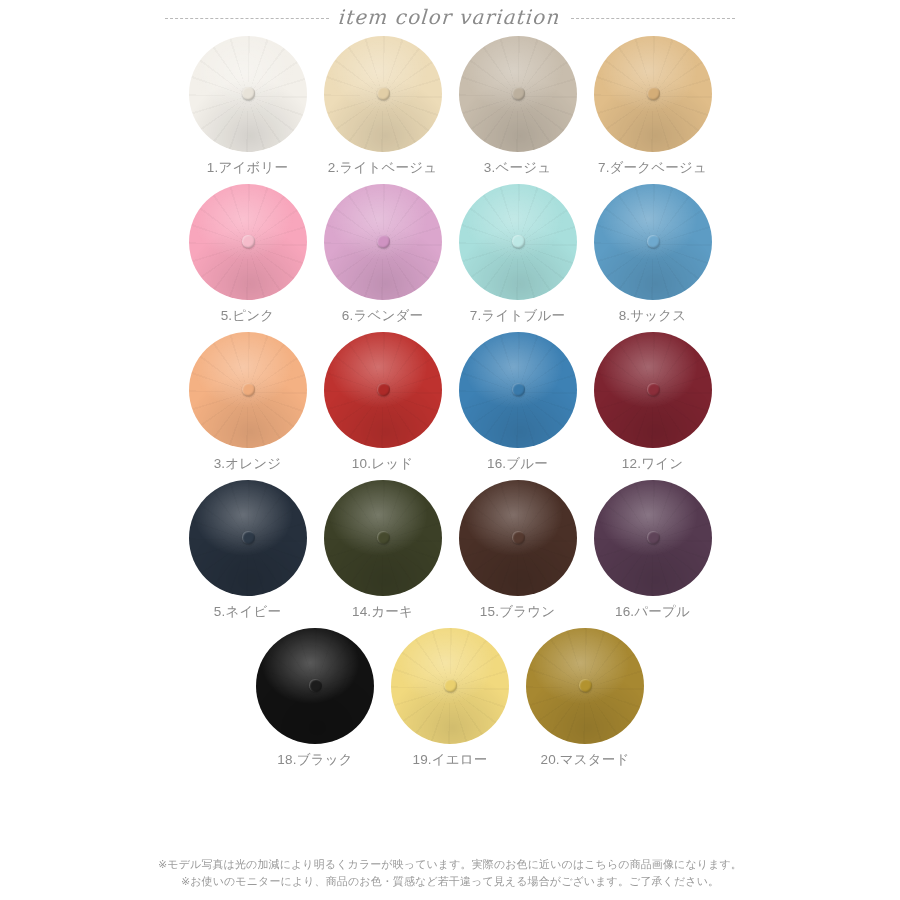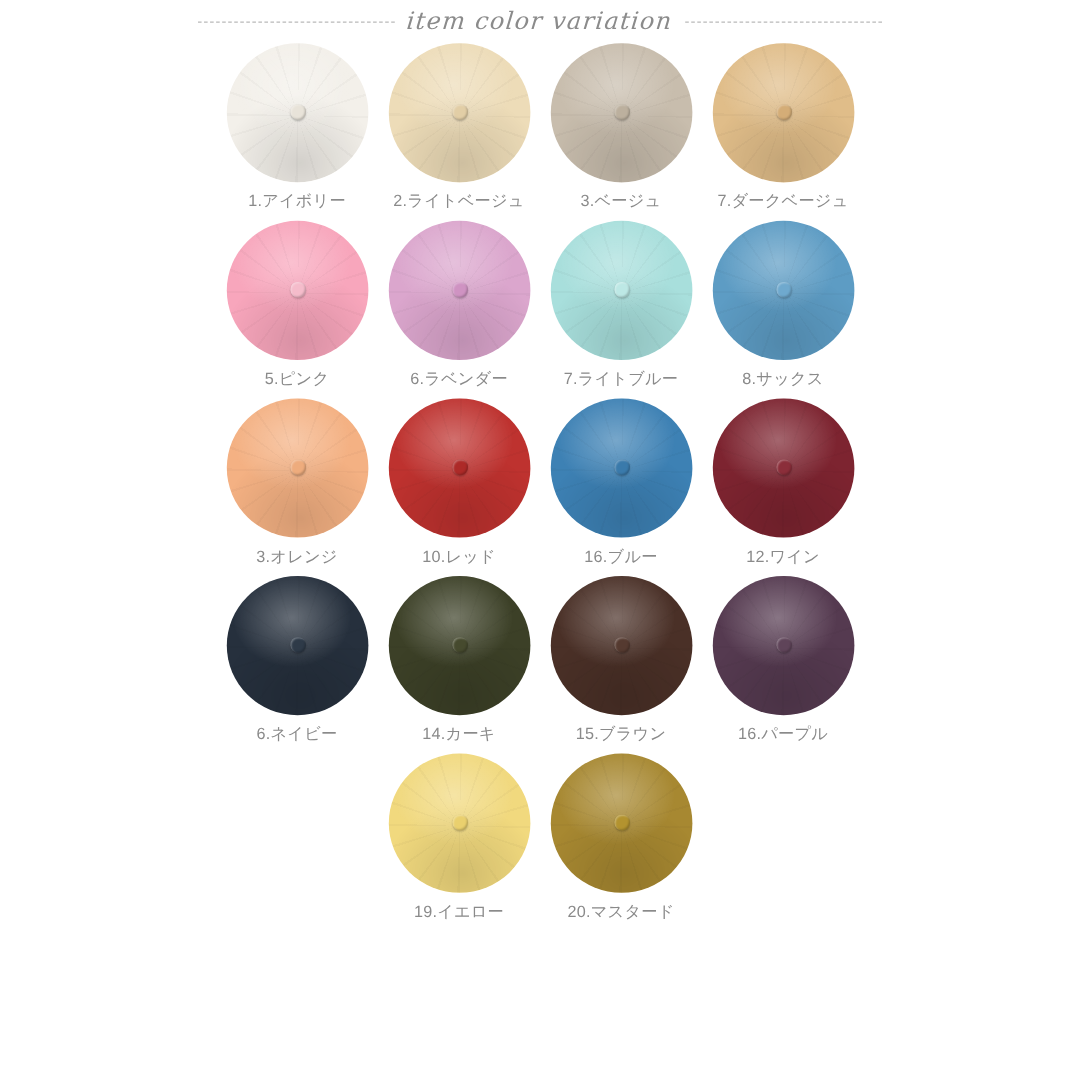--- a/index.html
+++ b/index.html
@@ -257,21 +257,21 @@
           <div class="swatch-label">12.ワイン</div>
         </div>
       </div>
       <div class="row">
         <div class="cell">
           <div class="beret-wrap">
             <div class="beret" style="background: rgb(38, 48, 61);">
               <div class="nub" style="background: rgb(46, 58, 72);"></div>
             </div>
           </div>
-          <div class="swatch-label">6.ネイビー</div>
+          <div class="swatch-label">5.ネイビー</div>
         </div>
         <div class="cell">
           <div class="beret-wrap">
             <div class="beret" style="background: rgb(60, 64, 39);">
               <div class="nub" style="background: rgb(70, 74, 46);"></div>
             </div>
           </div>
           <div class="swatch-label">14.カーキ</div>
         </div>
         <div class="cell">
@@ -287,31 +287,43 @@
             <div class="beret" style="background: rgb(85, 58, 80);">
               <div class="nub" style="background: rgb(95, 68, 89);"></div>
             </div>
           </div>
           <div class="swatch-label">16.パープル</div>
         </div>
       </div>
       <div class="row">
         <div class="cell">
           <div class="beret-wrap">
+            <div class="beret" style="background: rgb(18, 18, 18);">
+              <div class="nub" style="background: rgb(28, 28, 28);"></div>
+            </div>
+          </div>
+          <div class="swatch-label">18.ブラック</div>
+        </div>
+        <div class="cell">
+          <div class="beret-wrap">
             <div class="beret" style="background: rgb(241, 217, 126);">
               <div class="nub" style="background: rgb(234, 208, 110);"></div>
             </div>
           </div>
           <div class="swatch-label">19.イエロー</div>
         </div>
         <div class="cell">
           <div class="beret-wrap">
             <div class="beret" style="background: rgb(167, 136, 49);">
               <div class="nub" style="background: rgb(179, 147, 47);"></div>
             </div>
           </div>
           <div class="swatch-label">20.マスタード</div>
         </div>
       </div>
     </div>
 
+  <div class="footer">
+    <p>※モデル写真は光の加減により明るくカラーが映っています。実際のお色に近いのはこちらの商品画像になります。</p>
+    <p>※お使いのモニターにより、商品のお色・質感など若干違って見える場合がございます。ご了承ください。</p>
+  </div>
 
 </div>
 
 </body></html>

